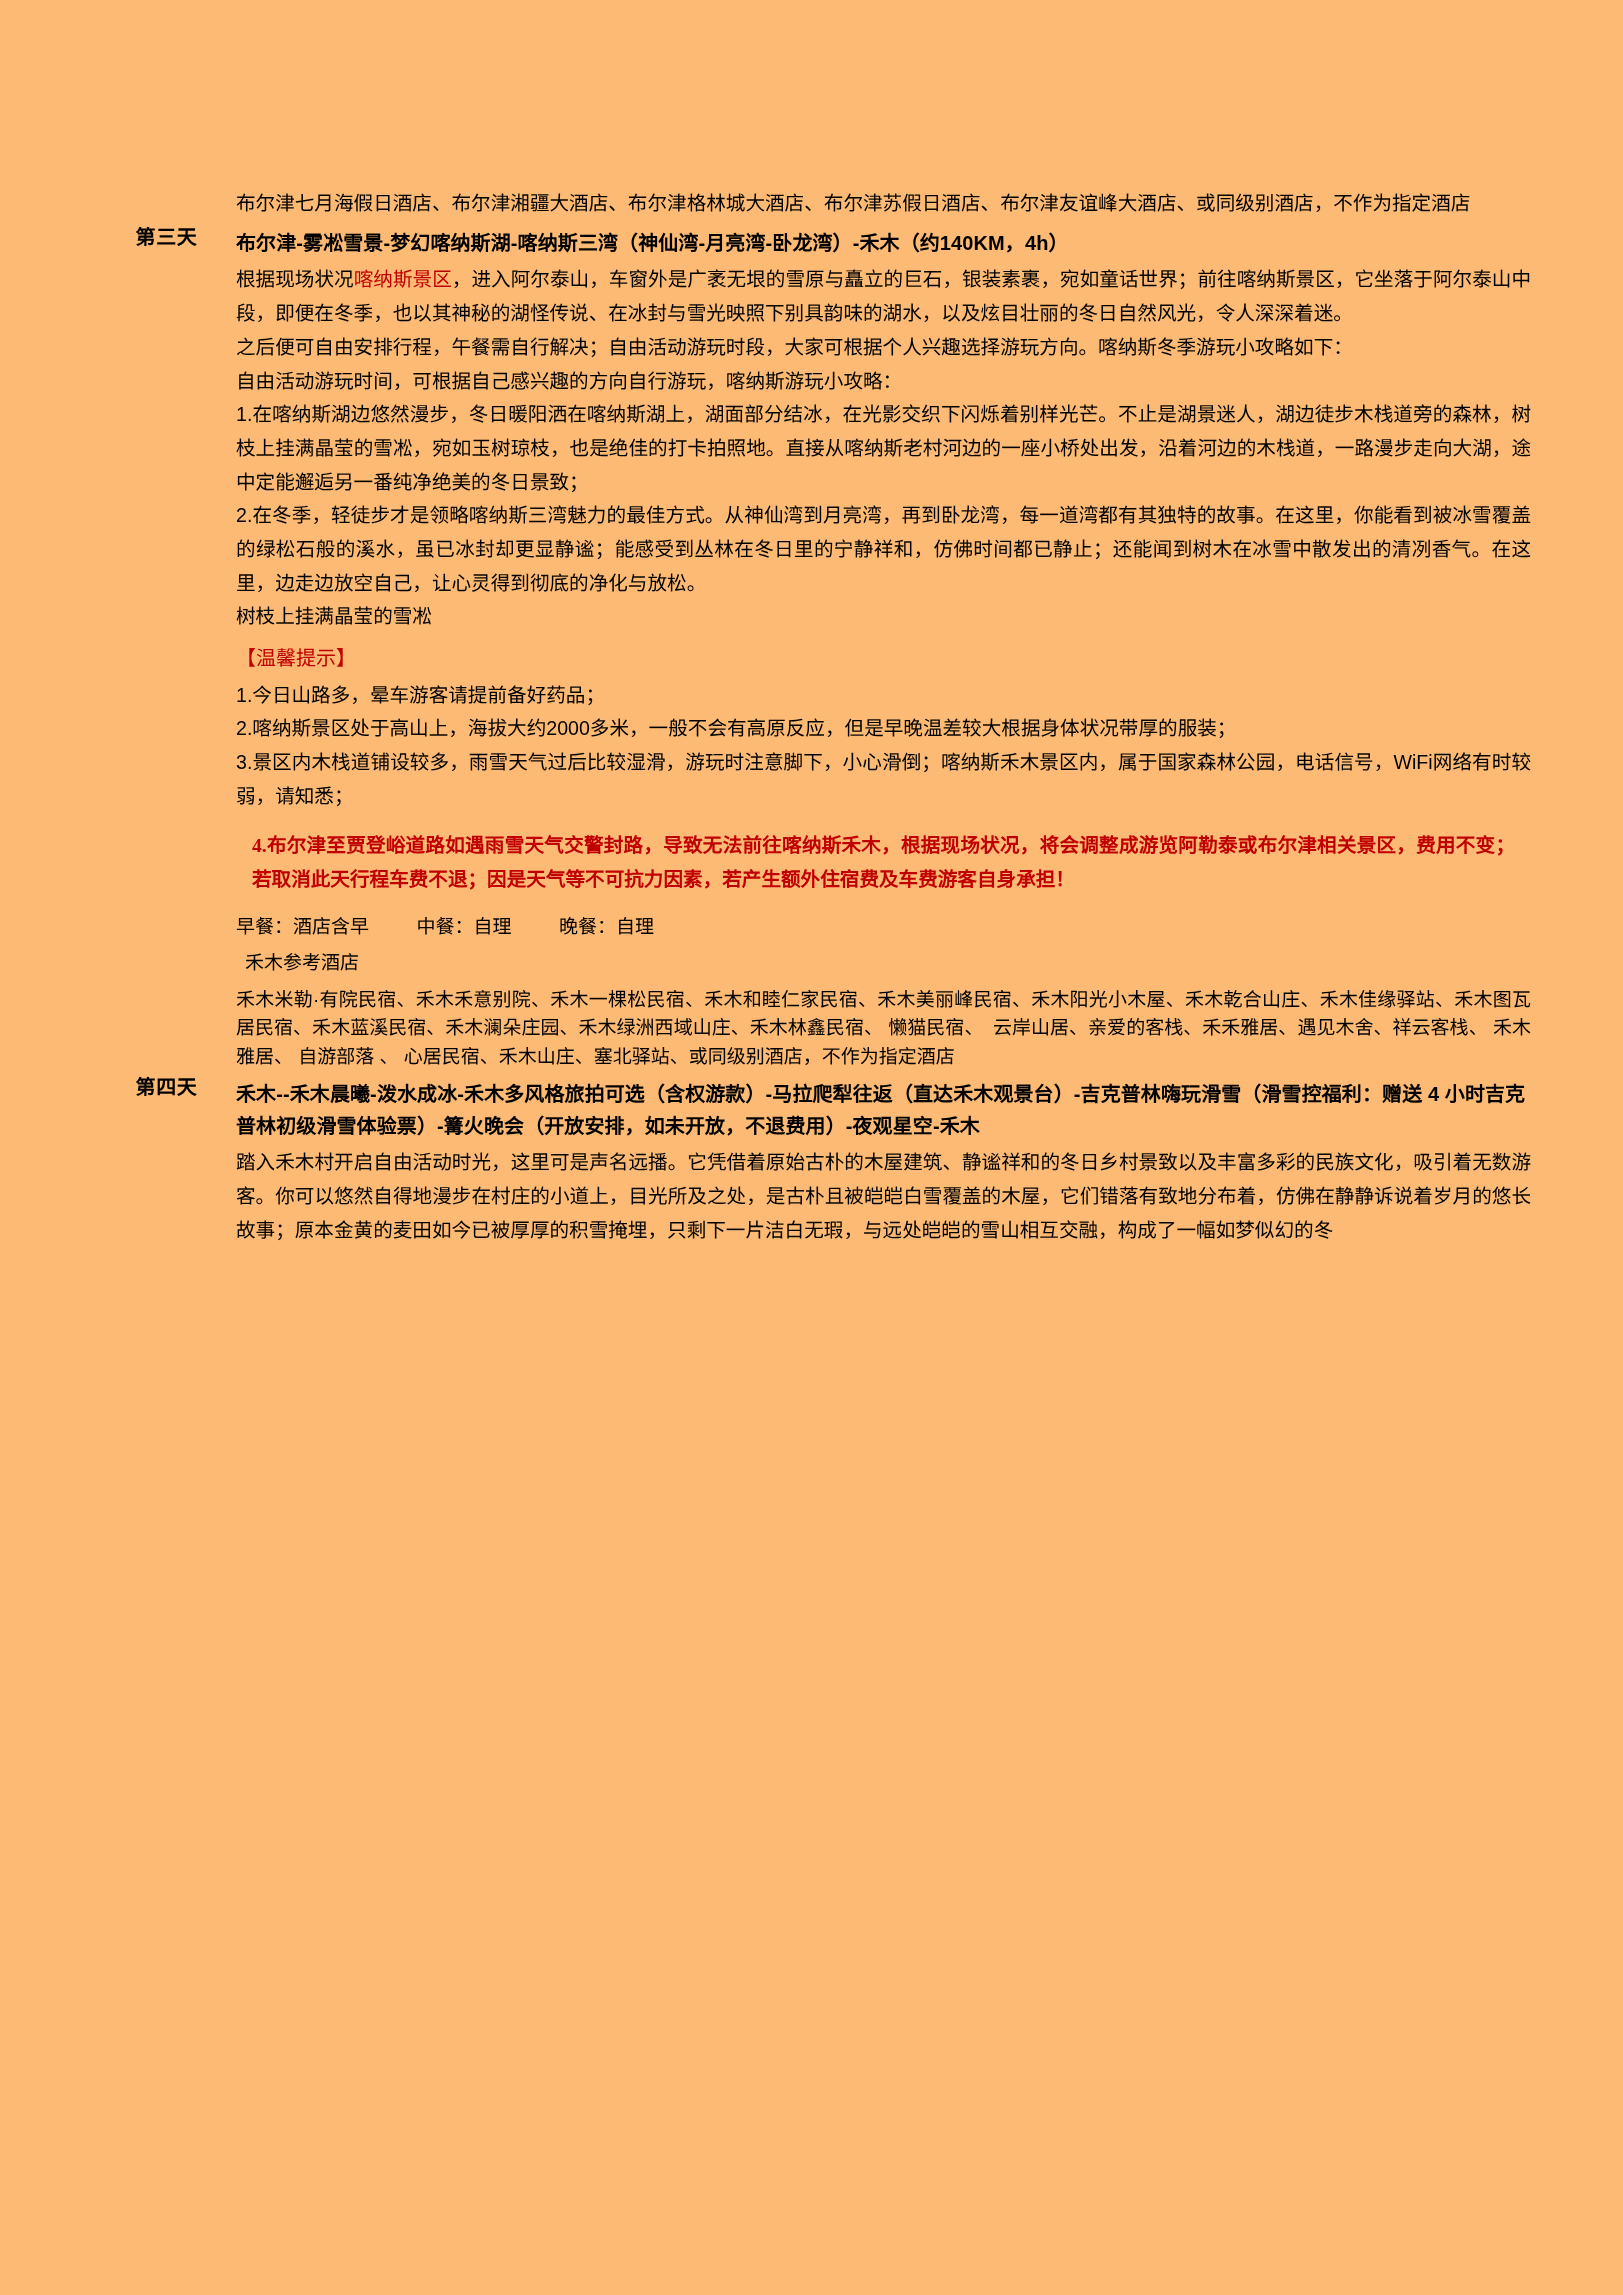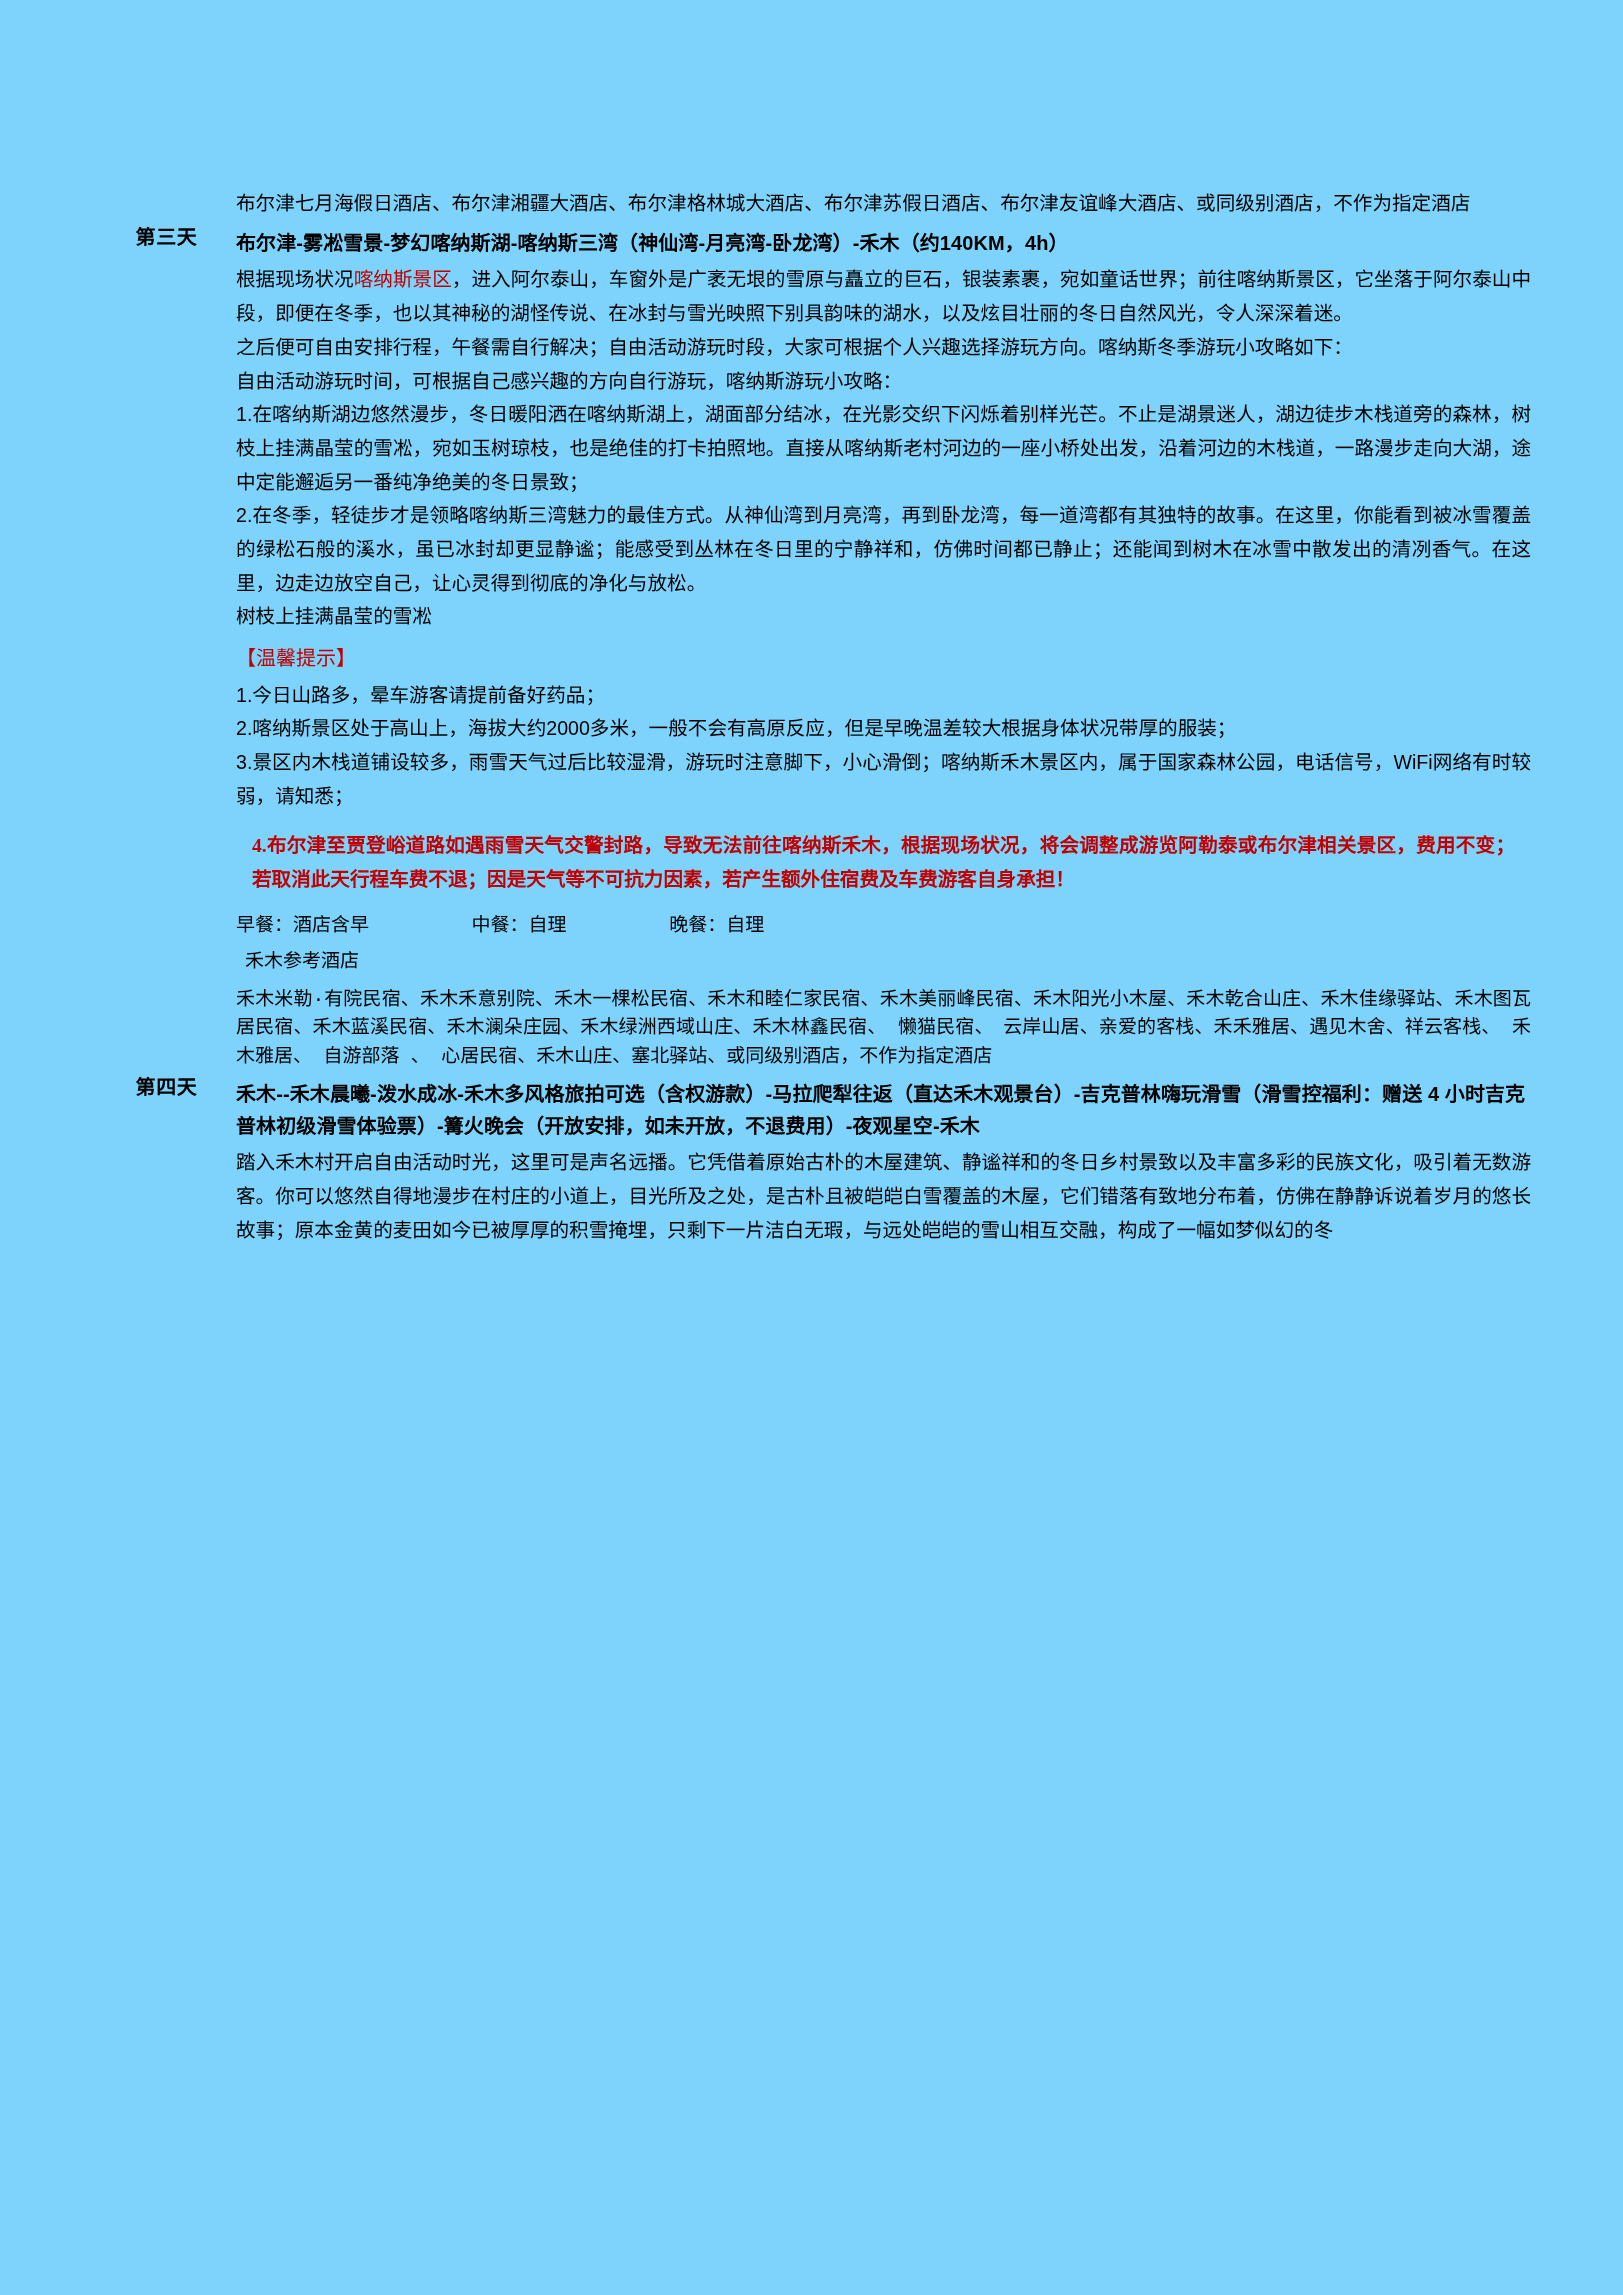--- a/index.html
+++ b/index.html
@@ -15,21 +15,21 @@
     position: relative;
     overflow: hidden;
   }
 
   .page {
     position: absolute;
     left: 0;
     top: 0;
     width: 1623px;
     height: 2295px;
-    background: #7dd3fc;
+    background: #fdba74;
   }
 
   .itinerary-table {
     position: absolute;
     left: 97px;
     top: 187px;
     width: 1433px;
     border-collapse: collapse;
     table-layout: fixed;
   }
@@ -112,21 +112,21 @@
     margin: 9px;
   }
   .hotel-list {
     font-size: 19px;
     line-height: 1.5;
     margin: 0;
     text-align: justify;
     text-justify: inter-ideograph;
   }
 
-  .meals-cell { padding: 7.9px 14.4px 9.2px 17px; font-family: Liberation Mono, monospace; }
+  .meals-cell { padding: 7.9px 14.4px 9.2px 17px; }
 </style>
 </head>
 <body>
 
 <div class="page">
 
   <table class="itinerary-table">
     <colgroup>
       <col class="day-col">
       <col class="body-col">

